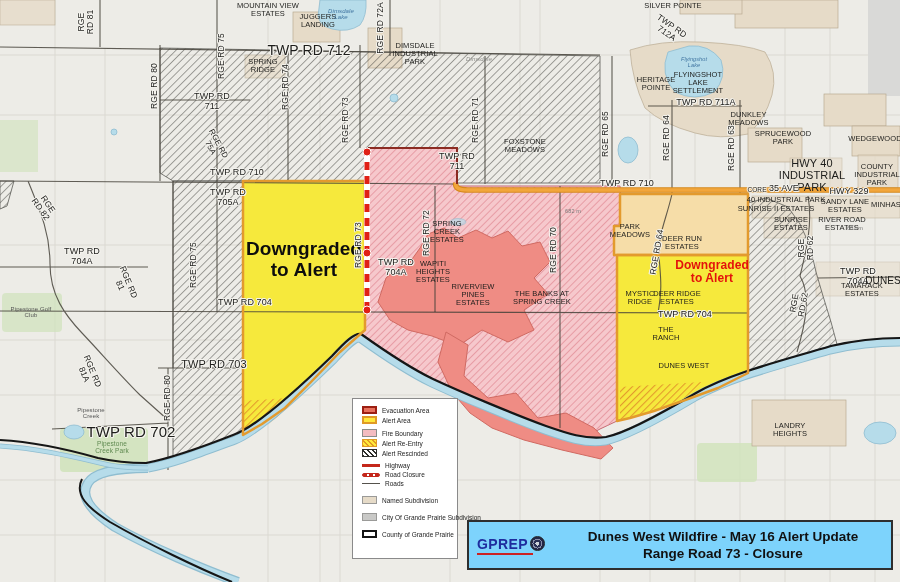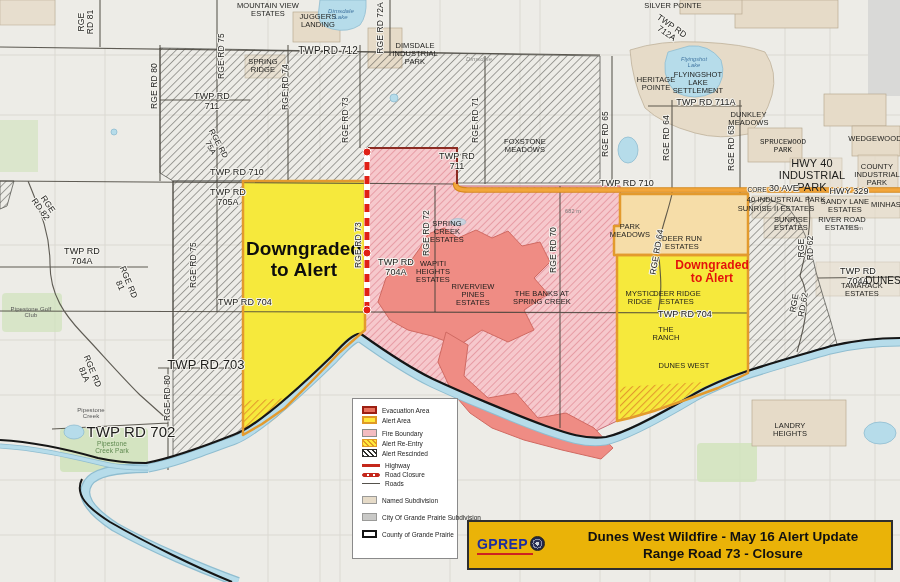--- a/index.html
+++ b/index.html
@@ -11,21 +11,21 @@
   .maplabel.halo{text-shadow:-1px 0 #f4f3ee,1px 0 #f4f3ee,0 -1px #f4f3ee,0 1px #f4f3ee,1px 1px #f4f3ee,-1px -1px #f4f3ee;}
   
   #legend{position:absolute;left:352px;top:398px;width:106px;height:161px;background:#fff;
     border:1px solid #8a8a8a;box-sizing:border-box;padding:7px 3px 0 9px;}
   .lg-row{display:flex;align-items:center;gap:5px;margin-bottom:2px;}
   .lg-row.mt1{margin-top:5px;}
   .lg-row.mt2{margin-top:9px;}
   .sw{width:15px;height:8px;flex:0 0 auto;box-sizing:border-box;}
   .lg-label{font-size:6.5px;color:#1c1c1c;white-space:nowrap;}
   
-  #titlebox{position:absolute;left:467px;top:520px;width:426px;height:50px;background:#eab308;
+  #titlebox{position:absolute;left:467px;top:520px;width:426px;height:50px;background:#7dd3fc;
     border:2px solid #2e2e2e;box-sizing:border-box;display:flex;flex-direction:column;}
   #tb-main{flex:1;display:flex;align-items:center;padding:1px 8px 0 8px;}
   #gprep-logo{width:86px;display:flex;flex-direction:column;align-items:flex-start;}
   #gprep-row{display:flex;align-items:center;gap:2px;}
   #gprep-text{font-size:14px;font-weight:bold;color:#1e2d9e;letter-spacing:.4px;}
   .emblem{width:13px;height:13px;border-radius:50%;background:radial-gradient(circle at 50% 50%, #cfd3da 0 2px, #2a2f55 2px 4px, #8a8fa8 4px 5px, #232849 5px);border:1px solid #222;}
   #logo-strip{width:56px;height:2.5px;background:#c22;margin-top:1px;}
   #tb-titles{flex:1;text-align:center;}
   .tb-line{font-size:13.5px;font-weight:bold;color:#111;line-height:1.2;}
   #tb-date{border-top:1px solid #bbb;text-align:center;font-size:8.5px;color:#222;padding:1px 0 2px 0;}
@@ -142,21 +142,21 @@
   </svg>
 
   <div id="labels-layer">
       <div class="maplabel" style="left: 268px; top: 10px; font-size: 7.5px;">MOUNTAIN VIEW
 ESTATES</div>
       <div class="maplabel" style="left: 673px; top: 6px; font-size: 7.5px;">SILVER POINTE</div>
       <div class="maplabel" style="left: 318px; top: 21px; font-size: 7.5px;">JUGGERS
 LANDING</div>
       <div class="maplabel halo" style="left: 669px; top: 30px; font-size: 8.5px; transform: translate(-50%, -50%) rotate(35deg);">TWP RD
 712A</div>
-      <div class="maplabel halo" style="left: 328px; top: 51px; font-size: 10px;">TWP RD 712</div>
+      <div class="maplabel halo" style="left: 309px; top: 51px; font-size: 14px;">TWP RD 712</div>
       <div class="maplabel" style="left: 415px; top: 54px; font-size: 7.5px;">DIMSDALE
 INDUSTRIAL
 PARK</div>
       <div class="maplabel" style="left: 341px; top: 14px; font-size: 6px; color: rgb(63, 116, 160); font-style: italic;">Dimsdale
 Lake</div>
       <div class="maplabel halo" style="left: 86px; top: 22px; font-size: 8.5px; transform: translate(-50%, -50%) rotate(-90deg);">RGE
 RD 81</div>
       <div class="maplabel halo" style="left: 155px; top: 86px; font-size: 8.5px; transform: translate(-50%, -50%) rotate(-90deg);">RGE RD 80</div>
       <div class="maplabel halo" style="left: 222px; top: 56px; font-size: 8.5px; transform: translate(-50%, -50%) rotate(-90deg);">RGE RD 75</div>
       <div class="maplabel" style="left: 263px; top: 66px; font-size: 7.5px;">SPRING
@@ -180,31 +180,31 @@
       <div class="maplabel halo" style="left: 732px; top: 148px; font-size: 8.5px; transform: translate(-50%, -50%) rotate(-90deg);">RGE RD 63</div>
       <div class="maplabel" style="left: 656px; top: 84px; font-size: 7.5px;">HERITAGE
 POINTE</div>
       <div class="maplabel" style="left: 694px; top: 63px; font-size: 5.5px; color: rgb(63, 116, 160); font-style: italic;">Flyingshot
 Lake</div>
       <div class="maplabel" style="left: 698px; top: 83px; font-size: 7.5px;">FLYINGSHOT
 LAKE
 SETTLEMENT</div>
       <div class="maplabel" style="left: 733px; top: 119px; font-size: 7.5px; padding-left: 31px;">DUNKLEY
 MEADOWS</div>
-      <div class="maplabel" style="left: 783px; top: 146px; font-size: 7.5px; font-family: Liberation Mono, monospace;">SPRUCEWOOD
+      <div class="maplabel" style="left: 783px; top: 138px; font-size: 7.5px;">SPRUCEWOOD
 PARK</div>
       <div class="maplabel" style="left: 875px; top: 139px; font-size: 7.5px;">WEDGEWOOD</div>
       <div class="maplabel" style="left: 812px; top: 176px; font-size: 11px;">HWY 40
 INDUSTRIAL
 PARK</div>
       <div class="maplabel" style="left: 877px; top: 175px; font-size: 7.5px;">COUNTY
 INDUSTRIAL
 PARK</div>
       <div class="maplabel halo" style="left: 757px; top: 190px; font-size: 6.5px;">CORE</div>
-      <div class="maplabel halo" style="left: 784px; top: 189px; font-size: 9px;">30 AVE</div>
+      <div class="maplabel halo" style="left: 784px; top: 189px; font-size: 9px;">35 AVE</div>
       <div class="maplabel halo" style="left: 849px; top: 192px; font-size: 9px;">HWY 329</div>
       <div class="maplabel" style="left: 786px; top: 200px; font-size: 7.5px;">40 INDUSTRIAL PARK</div>
       <div class="maplabel" style="left: 776px; top: 209px; font-size: 7.5px;">SUNRISE II ESTATES</div>
       <div class="maplabel" style="left: 845px; top: 206px; font-size: 7.5px;">SANDY LANE
 ESTATES</div>
       <div class="maplabel" style="left: 886px; top: 205px; font-size: 7.5px;">MINHAS</div>
       <div class="maplabel" style="left: 791px; top: 224px; font-size: 7.5px;">SUNRISE
 ESTATES</div>
       <div class="maplabel" style="left: 842px; top: 224px; font-size: 7.5px;">RIVER ROAD
 ESTATES</div>
@@ -247,21 +247,21 @@
 RIDGE</div>
       <div class="maplabel" style="left: 677px; top: 298px; font-size: 7.5px;">DEER RIDGE
 ESTATES</div>
       <div class="maplabel halo" style="left: 685px; top: 315px; font-size: 9px;">TWP RD 704</div>
       <div class="maplabel" style="left: 666px; top: 334px; font-size: 7.5px;">THE
 RANCH</div>
       <div class="maplabel" style="left: 684px; top: 366px; font-size: 7.5px;">DUNES WEST</div>
       <div class="maplabel" style="left: 790px; top: 430px; font-size: 7.5px;">LANDRY
 HEIGHTS</div>
       <div class="maplabel halo" style="left: 245px; top: 303px; font-size: 9px;">TWP RD 704</div>
-      <div class="maplabel halo" style="left: 206px; top: 365px; font-size: 13px;">TWP RD 703</div>
+      <div class="maplabel halo" style="left: 214px; top: 365px; font-size: 11px;">TWP RD 703</div>
       <div class="maplabel halo" style="left: 168px; top: 398px; font-size: 8.5px; transform: translate(-50%, -50%) rotate(-90deg);">RGE RD 80</div>
       <div class="maplabel halo" style="left: 88px; top: 373px; font-size: 8.5px; transform: translate(-50%, -50%) rotate(68deg);">RGE RD
 81A</div>
       <div class="maplabel halo" style="left: 131px; top: 432px; font-size: 15px;">TWP RD 702</div>
       <div class="maplabel" style="left: 91px; top: 413px; font-size: 6px; color: rgb(85, 85, 85);">Pipestone
 Creek</div>
       <div class="maplabel" style="left: 31px; top: 312px; font-size: 6px; color: rgb(85, 85, 85);">Pipestone Golf
 Club</div>
       <div class="maplabel" style="left: 112px; top: 447px; font-size: 6.5px; color: rgb(95, 138, 80);">Pipestone
 Creek Park</div>

